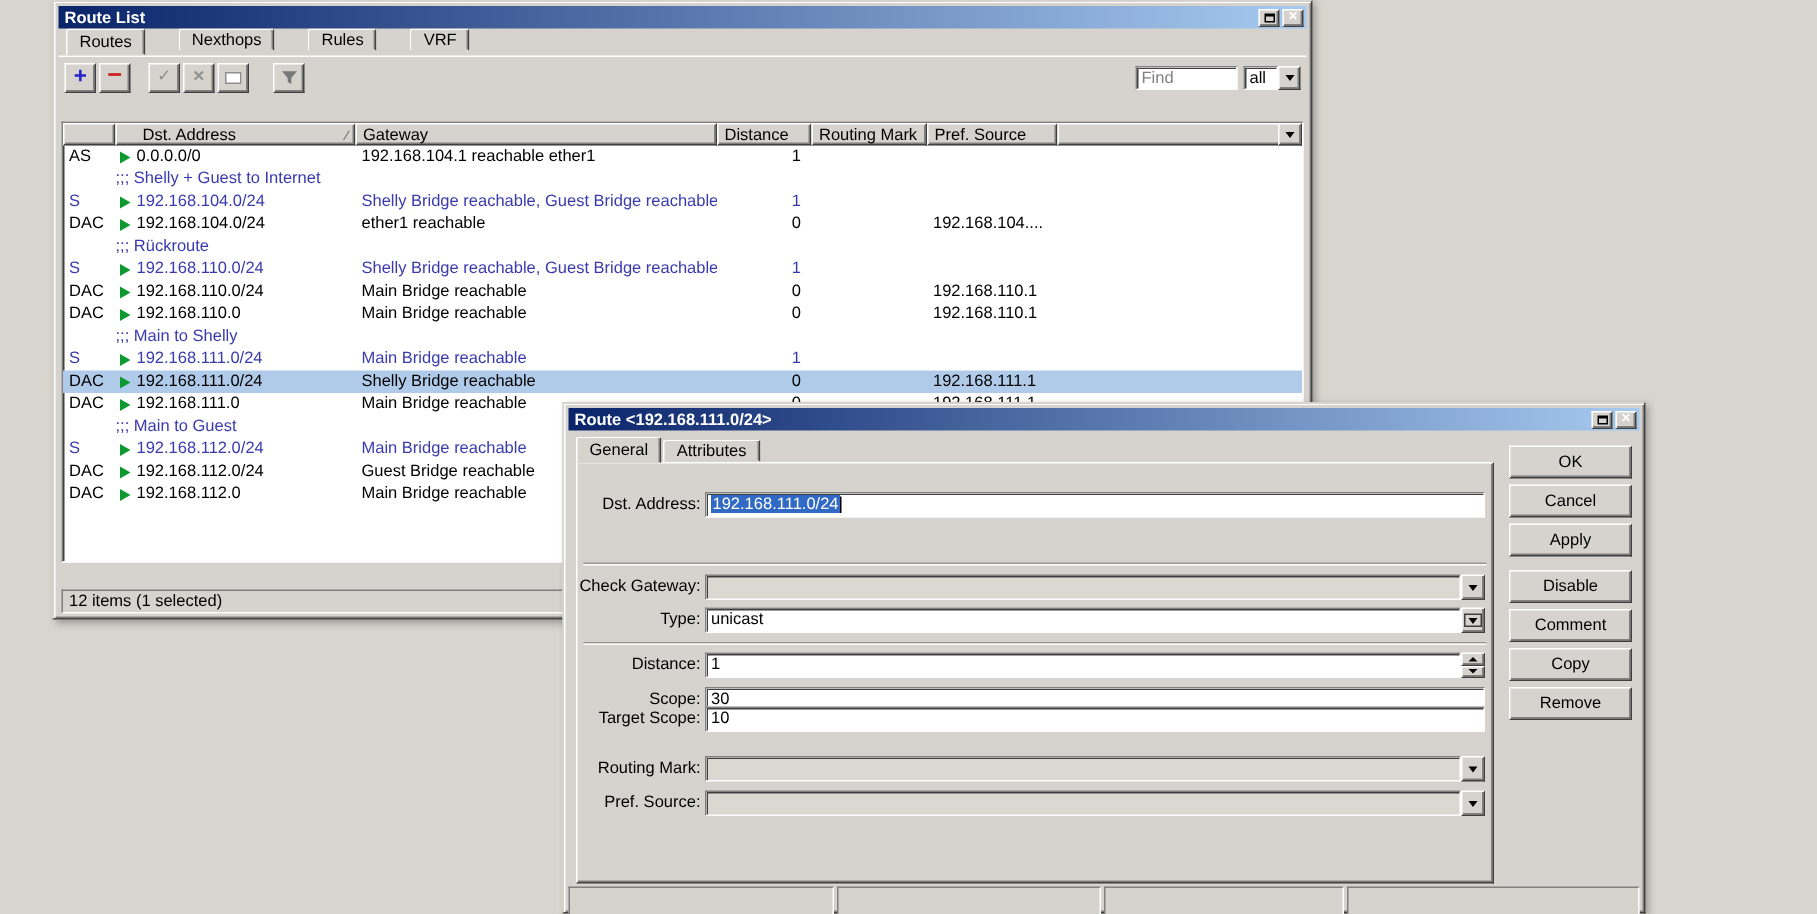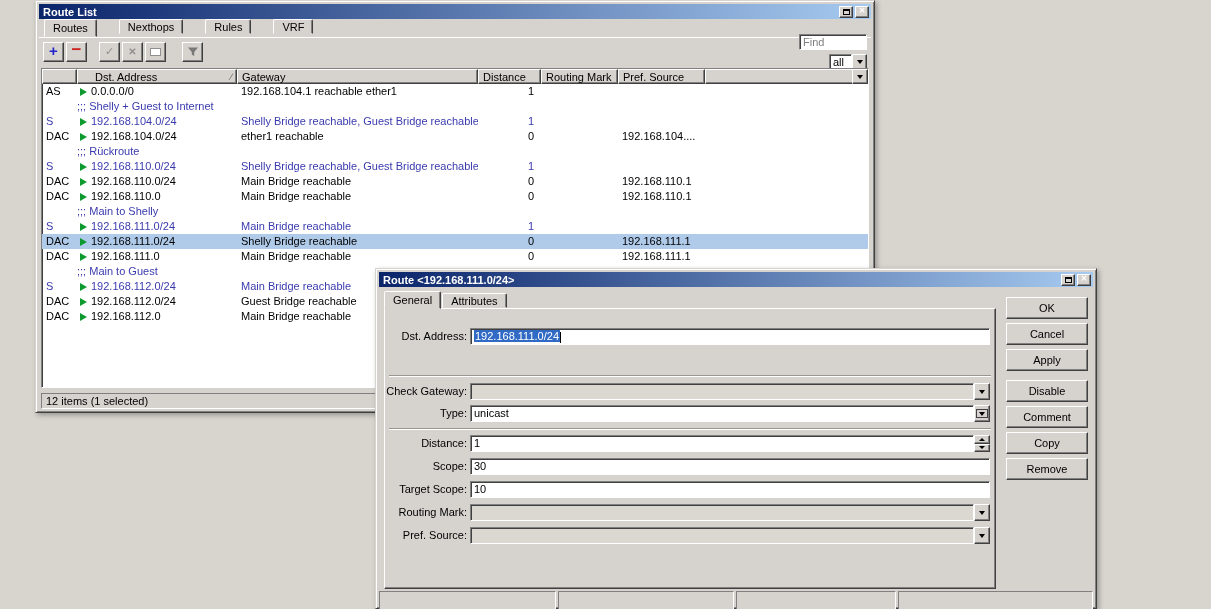--- a/index.html
+++ b/index.html
@@ -53,37 +53,37 @@
     width:21px; height:20px; display:flex; align-items:center; justify-content:center;
     background:#d6d3ce; border:1px solid; border-color:#fff #404040 #404040 #fff;
     box-shadow: inset -1px -1px 0 #808080;
   }
   .glyph-plus  { color:#2222cc; font-size:15px; font-weight:bold; line-height:1; margin-top:-2px; }
   .glyph-minus { color:#cc2222; font-size:17px; font-weight:bold; line-height:1; margin-top:-5px; }
   .glyph-check { color:#8f8f8f; font-size:11px; line-height:1; }
   .glyph-x     { color:#8f8f8f; font-size:10px; font-weight:bold; line-height:1; }
   .glyph-comment { width:11px; height:8px; border:1px solid #8f8f8f; background:#fff; }
   .spacer { flex:0 0 auto; }
-  .tb-right { margin-left:auto; display:flex; align-items:flex-end; gap:4px;flex-direction:column; }
+  .tb-right { margin-left:auto; display:flex; align-items:flex-start; gap:4px; }
   .find-input {
     width:68px; height:16px; background:#fff; font-family:inherit; font-size:11px; padding:0 3px;
     border:1px solid; border-color:#808080 #fff #fff #808080; box-shadow: inset 1px 1px 0 #404040;
     outline:none;
   }
   .find-input::placeholder { color:#808080; }
   .combo { display:flex; height:16px; }
   .combo-text {
     width:23px; background:#fff; padding:1px 3px; line-height:12px;
     border:1px solid; border-color:#808080 #fff #fff #808080; box-shadow: inset 1px 1px 0 #404040;
   }
   .combo-arrow { width:15px; height:16px; display:flex; align-items:center; justify-content:center;
     background:#d6d3ce; border:1px solid; border-color:#fff #404040 #404040 #fff; box-shadow: inset -1px -1px 0 #808080; }
 
   .listbox {
-    flex:1; margin:3px 2px; background:#fff; position:relative; overflow:hidden; min-height:0;
+    flex:1; margin:16px 2px; background:#fff; position:relative; overflow:hidden; min-height:0;
     border:1px solid; border-color:#808080 #fff #fff #808080; box-shadow: inset 1px 1px 0 #404040;
   }
   .lb-header { display:flex; height:15px; position:relative; }
   .hcell {
     background:#d6d3ce; font-size:11px; line-height:12px; padding:1px 4px;
     border:1px solid; border-color:#fff #404040 #404040 #fff; box-shadow: inset -1px -1px 0 #808080;
     overflow:hidden; white-space:nowrap; flex:0 0 auto;
   }
   .c-flags { width:35px; } .c-dst { width:160px; } .c-gw { width:241px; }
   .c-dist { width:63px; } .c-mark { width:77px; } .c-pref { width:87px; } .c-fill { flex:1 1 auto; }
@@ -432,21 +432,21 @@
               <span class="tri-dn"></span>
             </div>
         </div>
       </div>
 
       <div class="frow" style="top:149px">
         <div class="flabel">Scope:</div>
         <div class="ffield" style="left:85px;width:520px">30</div>
       </div>
 
-      <div class="frow" style="top:172px">
+      <div class="frow" style="top:162px">
         <div class="flabel">Target Scope:</div>
         <div class="ffield" style="left:85px;width:520px">10</div>
       </div>
 
       <div class="frow" style="top:195px">
         <div class="flabel">Routing Mark:</div>
         <div class="ffield gray" style="left:85px;width:504px"></div>
         <div class="d-arrow" style="left:589px">
             <span class="tri-dn"></span>
           </div>

